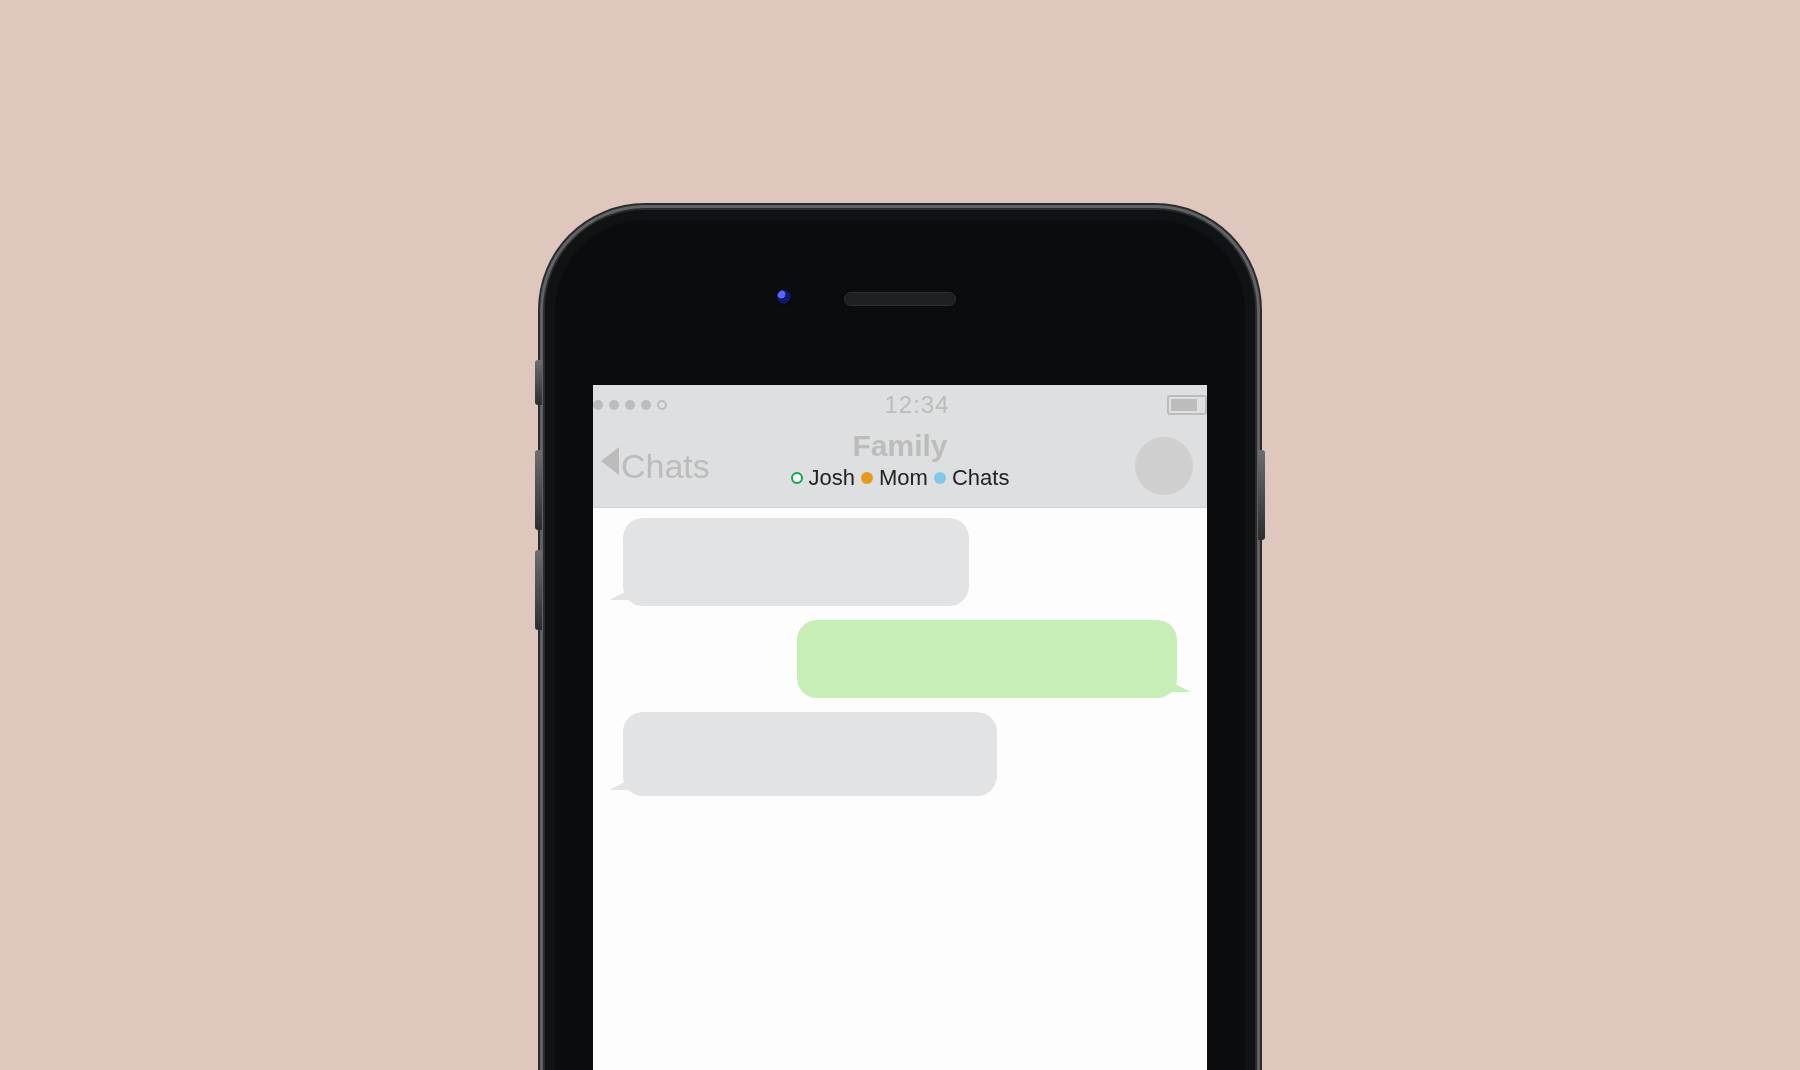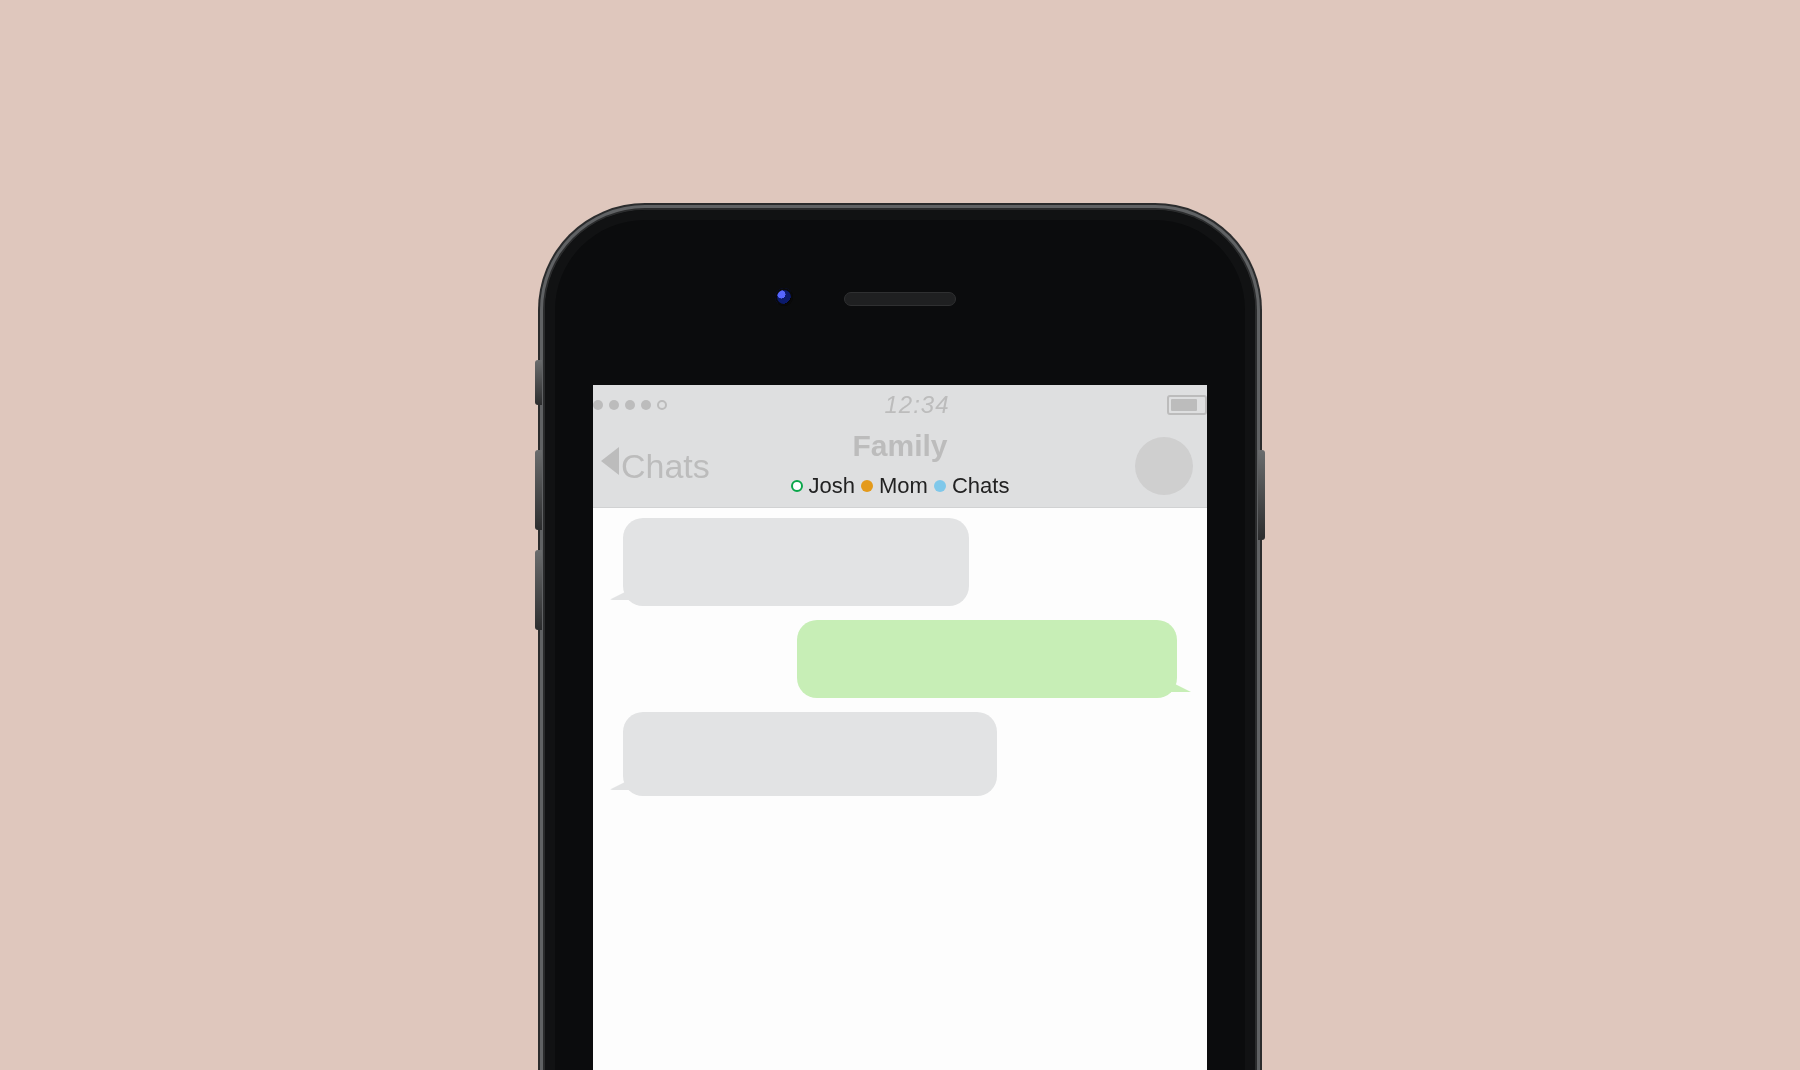--- a/index.html
+++ b/index.html
@@ -43,35 +43,35 @@
 
   
   .spk{position:absolute;left:50%;top:82px;transform:translateX(-50%);width:110px;height:12px;background:#1f2021;border:1px solid #2f3031;border-radius:10px;}
   .cam{position:absolute;left:230px;top:78px;width:18px;height:18px;border-radius:50%;
        background:radial-gradient(circle at 35% 35%,#5666ff 0 25%,#0b1a6b 26% 60%,#050505 61% 100%);
        box-shadow:inset 0 0 0 2px #0a0a0a;}
 
   
   .screen{position:absolute;left:48px;top:175px;right:48px;bottom:175px;background:var(--screen-body);overflow:hidden;}
 
-  .statusbar{height:40px;background:var(--screen-statusbar);display:flex;align-items:center;justify-content:space-between;padding:0 0;color:var(--muted);font-style:italic;}
+  .statusbar{height:40px;background:var(--screen-statusbar);display:flex;align-items:center;justify-content:space-between;padding:0 0;color:var(--muted);}
   .sb-left{display:flex;align-items:center;gap:6px;}
   .sig-dot{width:10px;height:10px;border-radius:50%;background:var(--muted);}
   .sig-dot.off{background:transparent;border:2px solid var(--muted);width:6px;height:6px;}
   .sb-time{font-size:24px;color:var(--muted);letter-spacing:1px;font-weight:400;}
   .sb-batt{width:36px;height:16px;border:2px solid var(--muted);border-radius:3px;position:relative;}
   .sb-batt::after{content:"";position:absolute;right:-6px;top:3px;width:4px;height:8px;background:var(--muted);border-radius:0 2px 2px 0;}
   .sb-batt .fill{position:absolute;left:2px;top:2px;bottom:2px;width:26px;background:var(--muted);border-radius:1px;}
 
   .navheader{background:var(--screen-header);height:82px;position:relative;display:flex;align-items:center;border-bottom:1px solid #d1d2d3;}
   .back{display:flex;gap:2px;color:var(--muted);font-size:34px;padding-left:8px;}
   .chev{width:0;height:0;border-top:14px solid transparent;border-bottom:14px solid transparent;border-right:18px solid var(--muted);}
   .titleblock{position:absolute;left:0;right:0;text-align:center;pointer-events:none;top:4px;}
   .title{color:var(--muted);font-size:30px;font-weight:700;}
-  .members{margin-top:10px;font-size:22px;color:#222;display:flex;gap:6px;justify-content:center;align-items:center;pointer-events:auto;}
+  .members{margin-top:2px;font-size:22px;color:#222;display:flex;gap:6px;justify-content:center;align-items:center;pointer-events:auto;}
   .mdot{width:12px;height:12px;border-radius:50%;display:inline-block;}
   .mdot.ring{background:#fff;border:2.5px solid var(--dot-green);width:8px;height:8px;}
   .mdot.orange{background:var(--dot-orange);}
   .mdot.blue{background:var(--dot-blue);}
   .avatar{position:absolute;right:14px;top:12px;width:58px;height:58px;border-radius:50%;background:var(--avatar);}
 
   .thread{padding:10px 16px;display:flex;flex-direction:column;gap:14px;}
   .bubble{position:relative;border-radius:20px;min-height:58px;}
   .bubble.in{align-self:flex-start;background:var(--bubble-grey);width:346px;height:88px;margin-left:14px;}
   .bubble.in2{align-self:flex-start;background:var(--bubble-grey);width:374px;height:84px;margin-left:14px;}

